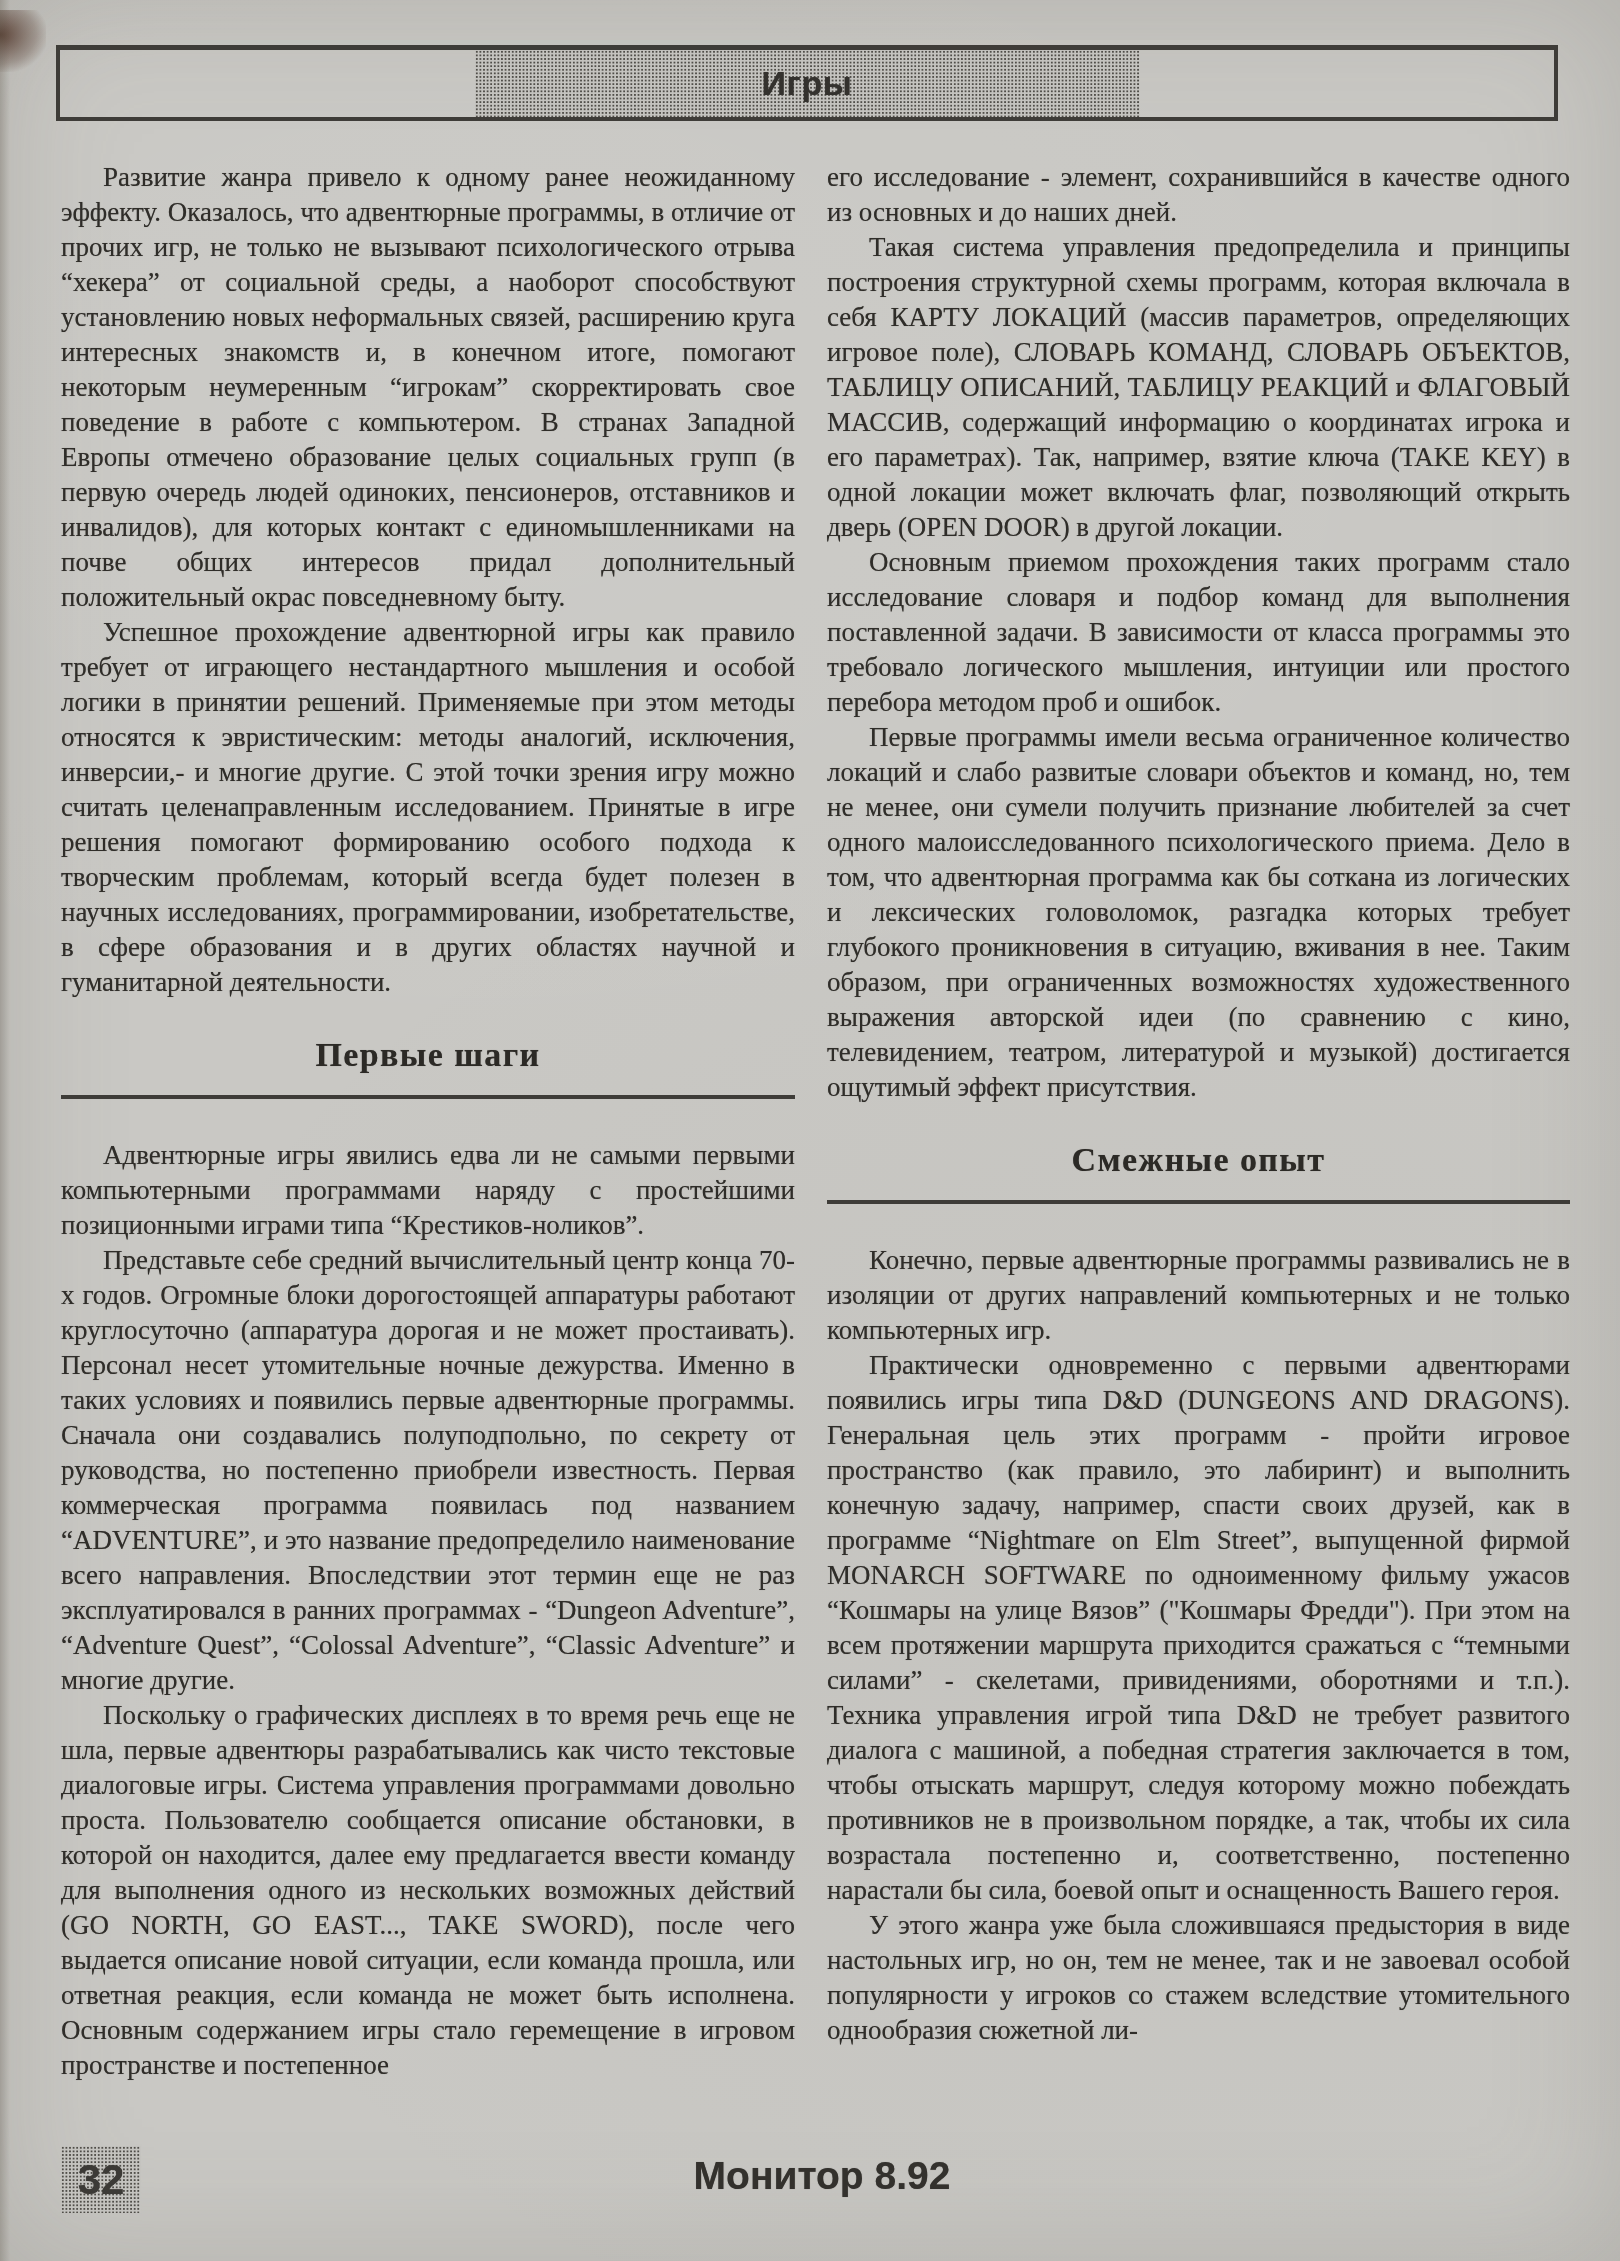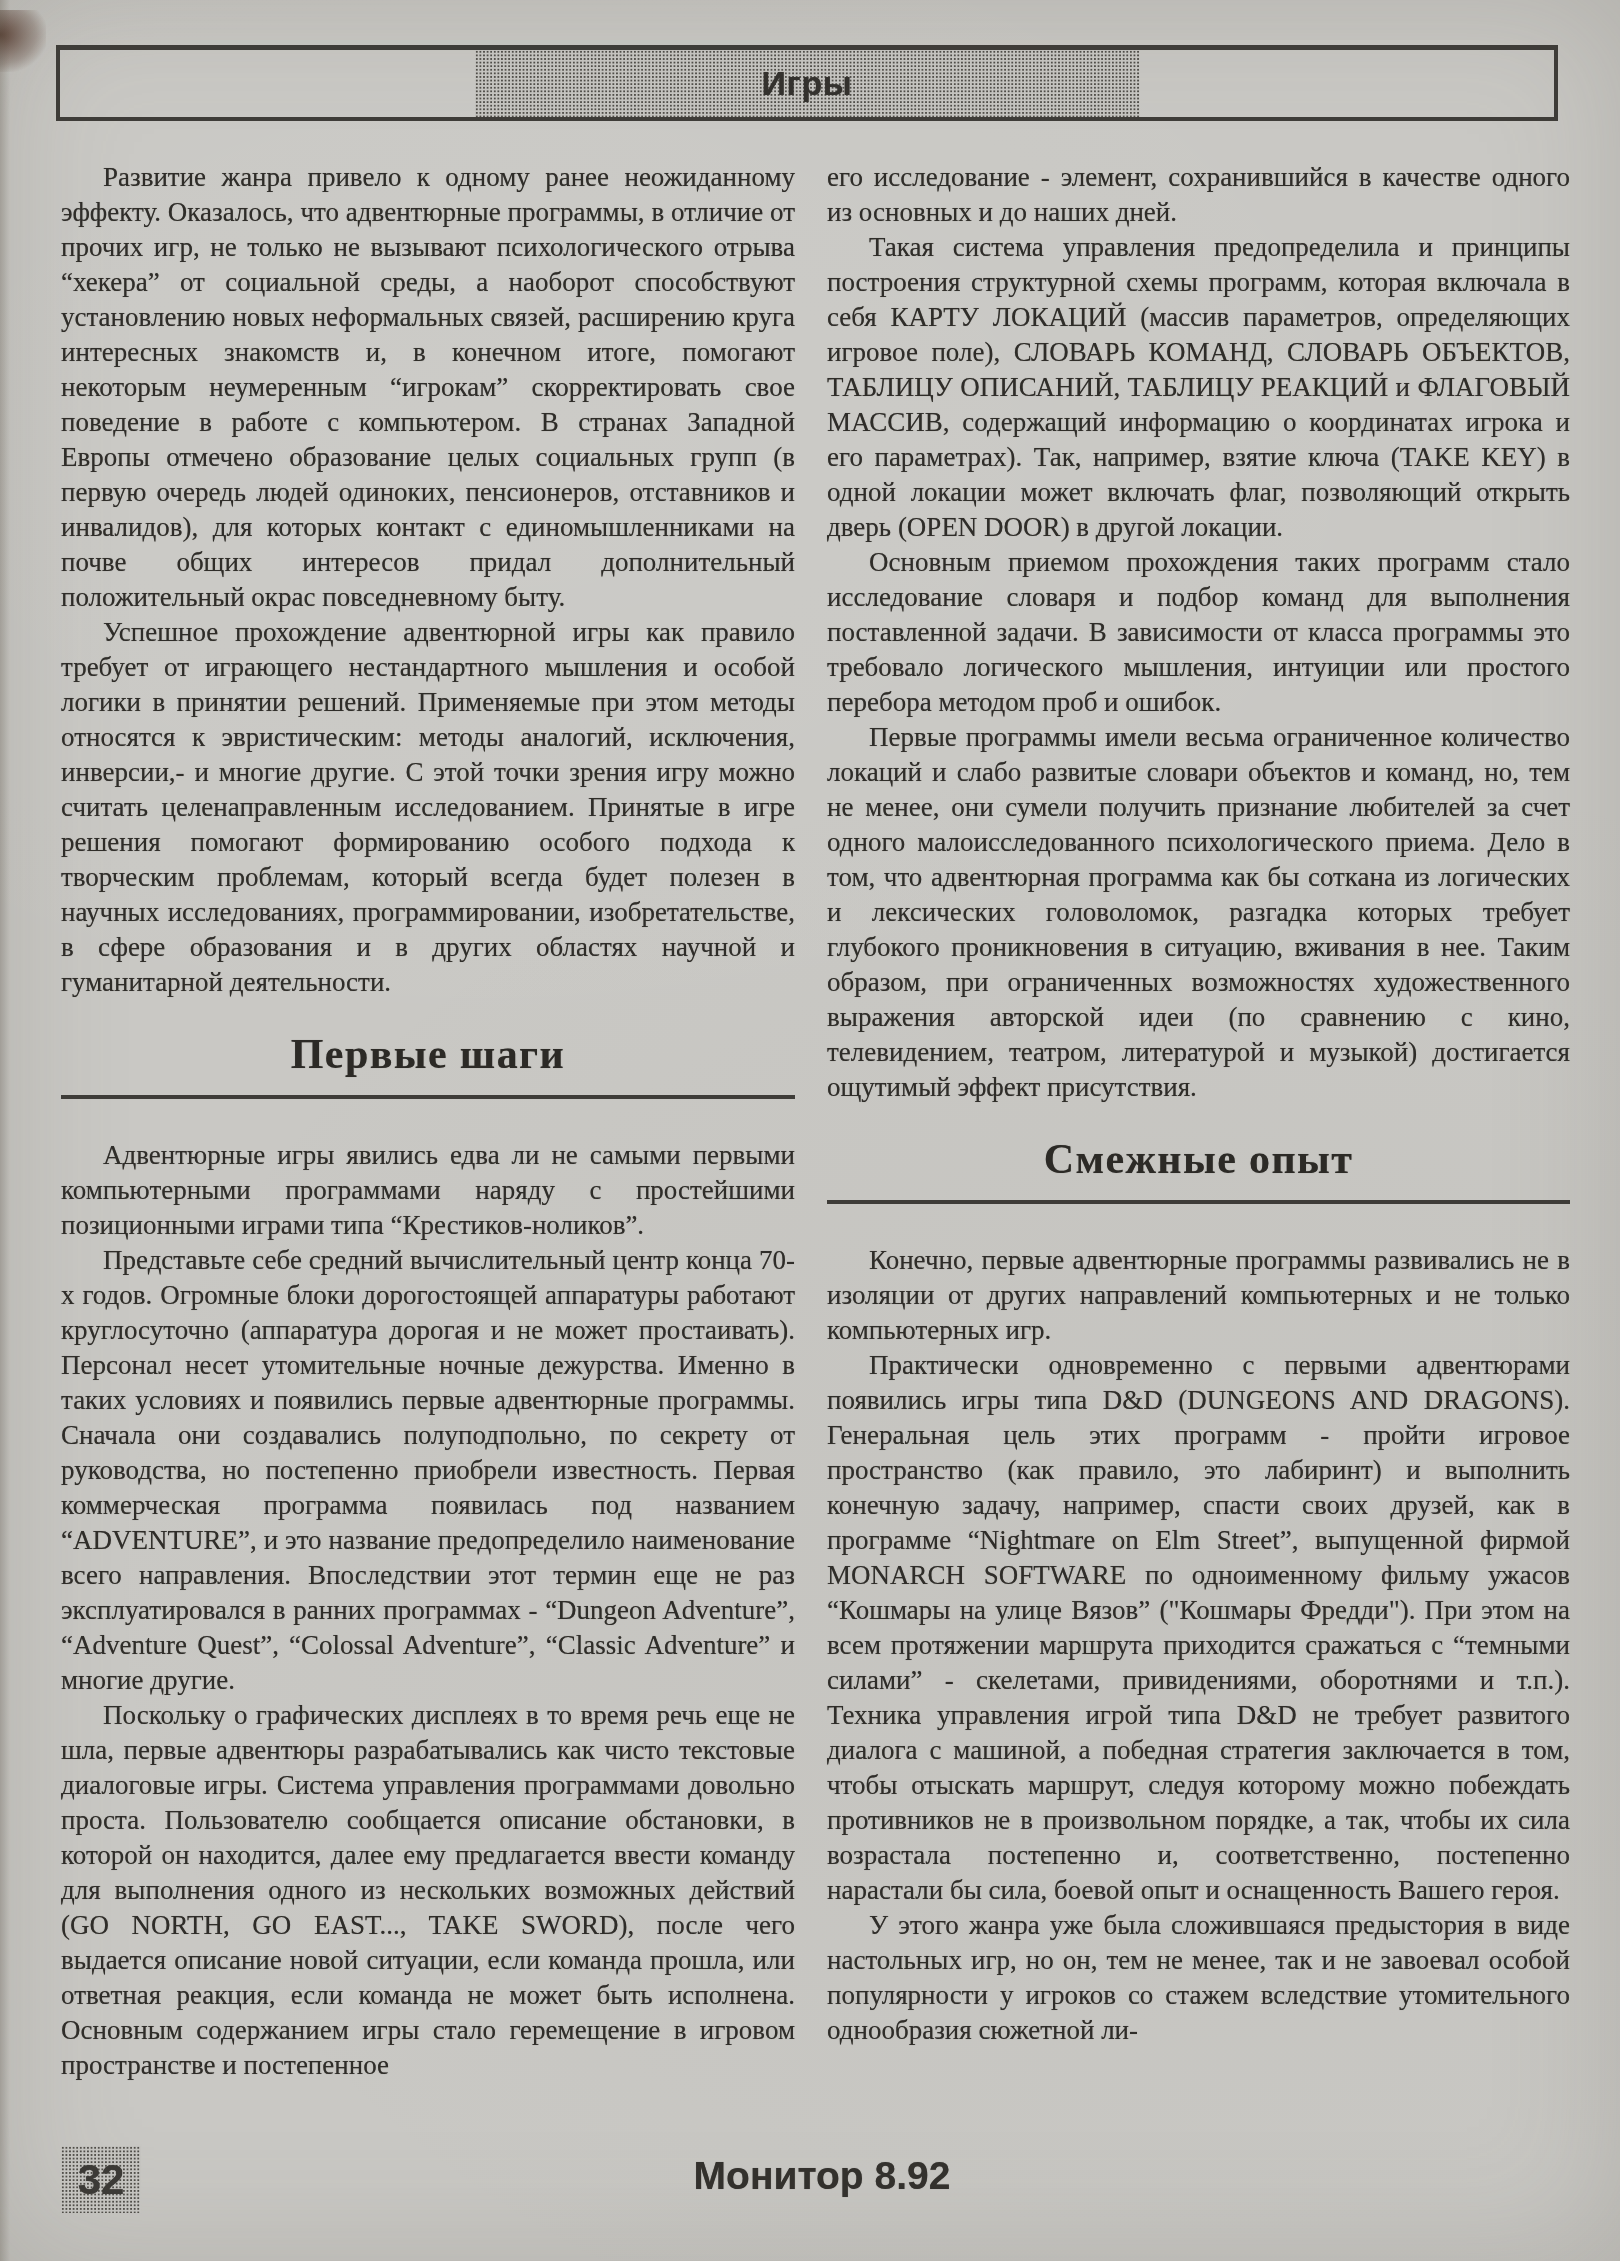--- a/index.html
+++ b/index.html
@@ -55,21 +55,21 @@
     text-align:justify;
     font-size:27px;line-height:35px;color:#2f2d29;
     text-shadow:0 0 0.7px rgba(47,45,41,0.55);
   }
   .col-left{left:61px;width:734px;}
   .col-right{left:827px;width:743px;}
   .para{margin:0;text-indent:42px;}
   .para.noindent{text-indent:0;}
   .section-title{
     margin:37px 0 0 0;
-    font-size:42px;font-weight:bold;text-align:center;text-indent:0;
+    font-size:34px;font-weight:bold;text-align:center;text-indent:0;
     letter-spacing:1.4px;color:#2c2a26;
   }
   .section-rule{
     height:3.6px;background:#3e3c38;margin:23px 0 39px 0;
   }
   
   .footer-num-block{
     position:absolute;left:61px;top:2146px;width:80px;height:67px;
     display:flex;align-items:center;justify-content:center;text-align:right;
   }

